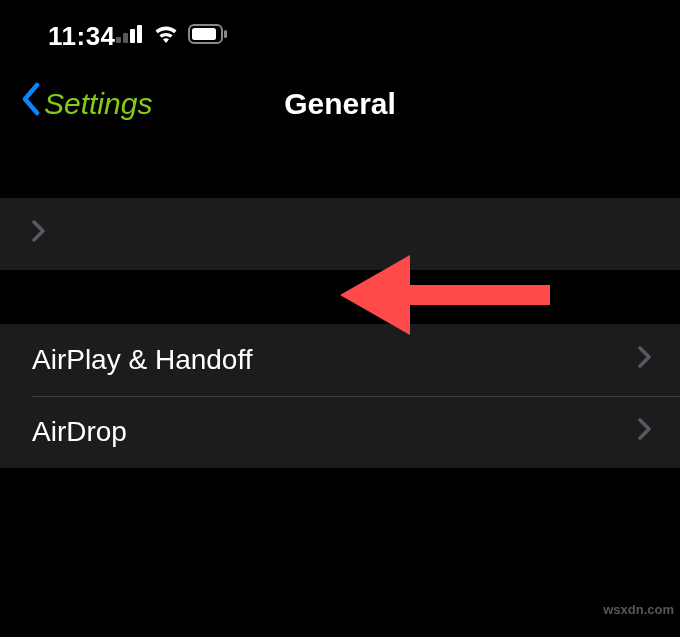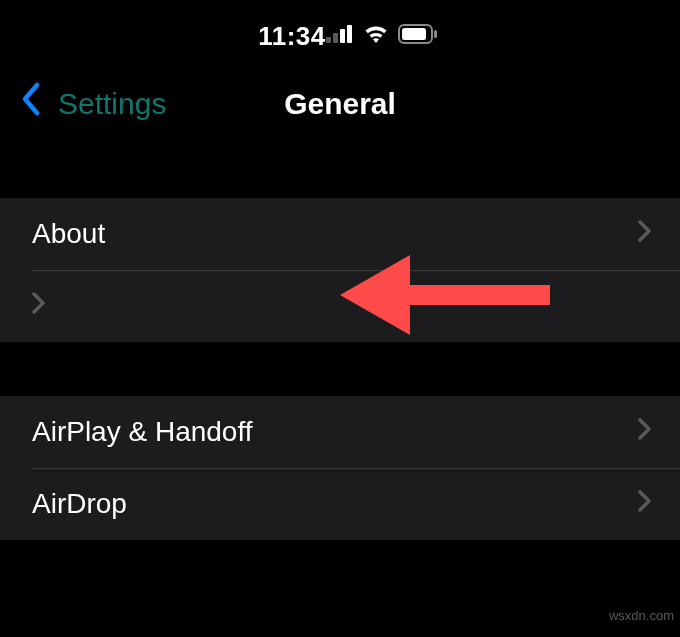--- a/index.html
+++ b/index.html
@@ -12,21 +12,21 @@
       width: 680px;
       height: 637px;
       background: #000;
       font-family: -apple-system, "SF Pro Text", "Helvetica Neue", Helvetica, Arial, sans-serif;
       color: #fff;
       overflow: hidden;
       position: relative;
     }
     .status-bar {
       display: flex;
-      justify-content: center;
+      justify-content: flex-start;
       align-items: center;
       padding: 16px 32px 8px 48px;
       height: 64px;
     }
     .status-time {
       font-size: 26px;
       font-weight: 600;
       letter-spacing: 0.5px;
     }
     .status-right {
@@ -37,26 +37,27 @@
     .nav-bar {
       display: flex;
       align-items: center;
       height: 80px;
       position: relative;
       padding: 0 20px;
     }
     .back-button {
       display: flex;
       align-items: center;
-      color: #0f766e;
+      color: #84cc16;
       font-size: 30px;
-      gap: 18px;
+      gap: 4px;
       cursor: pointer;
       position: absolute;
       left: 20px;
+      font-style: italic;
     }
     .back-chevron {
       font-size: 38px;
       font-weight: 400;
       line-height: 1;
       margin-top: -4px;
     }
     .nav-title {
       font-size: 30px;
       font-weight: 600;
@@ -100,25 +101,26 @@
     }
     .arrow-annotation {
       position: absolute;
       left: 340px;
       top: 250px;
       pointer-events: none;
     }
     .watermark {
       position: absolute;
       right: 6px;
-      bottom: 14px;
+      bottom: 20px;
       color: #7d7d7d;
       font-size: 13px;
       font-family: Arial, sans-serif;
       opacity: 0.7;
+      font-weight: bold;
     }
   </style>
 </head>
 <body>
 
 <div class="status-bar">
   <div class="status-time">11:34</div>
   <div class="status-right">
     <span>
       <svg width="28" height="18" viewBox="0 0 28 18">
@@ -154,28 +156,20 @@
     </span>
     <span>Settings</span>
   </div>
   <div class="nav-title">General</div>
 </div>
 
 <div class="section-spacer"></div>
 
 <div class="list-group">
   <div class="list-row">
-    <span class="list-label">About</span>
-    <span class="chevron-right">
-      <svg width="14" height="22" viewBox="0 0 14 22">
-          <polyline points="2,2 11,11 2,20" fill="none" stroke="#5a5a5e" stroke-width="3.5" stroke-linecap="round" stroke-linejoin="round"></polyline>
-        </svg>
-    </span>
-  </div>
-  <div class="list-row">
     <span class="chevron-right">
       <svg width="14" height="22" viewBox="0 0 14 22">
           <polyline points="2,2 11,11 2,20" fill="none" stroke="#5a5a5e" stroke-width="3.5" stroke-linecap="round" stroke-linejoin="round"></polyline>
         </svg>
     </span>
   </div>
 </div>
 
 <div class="section-spacer"></div>
 

